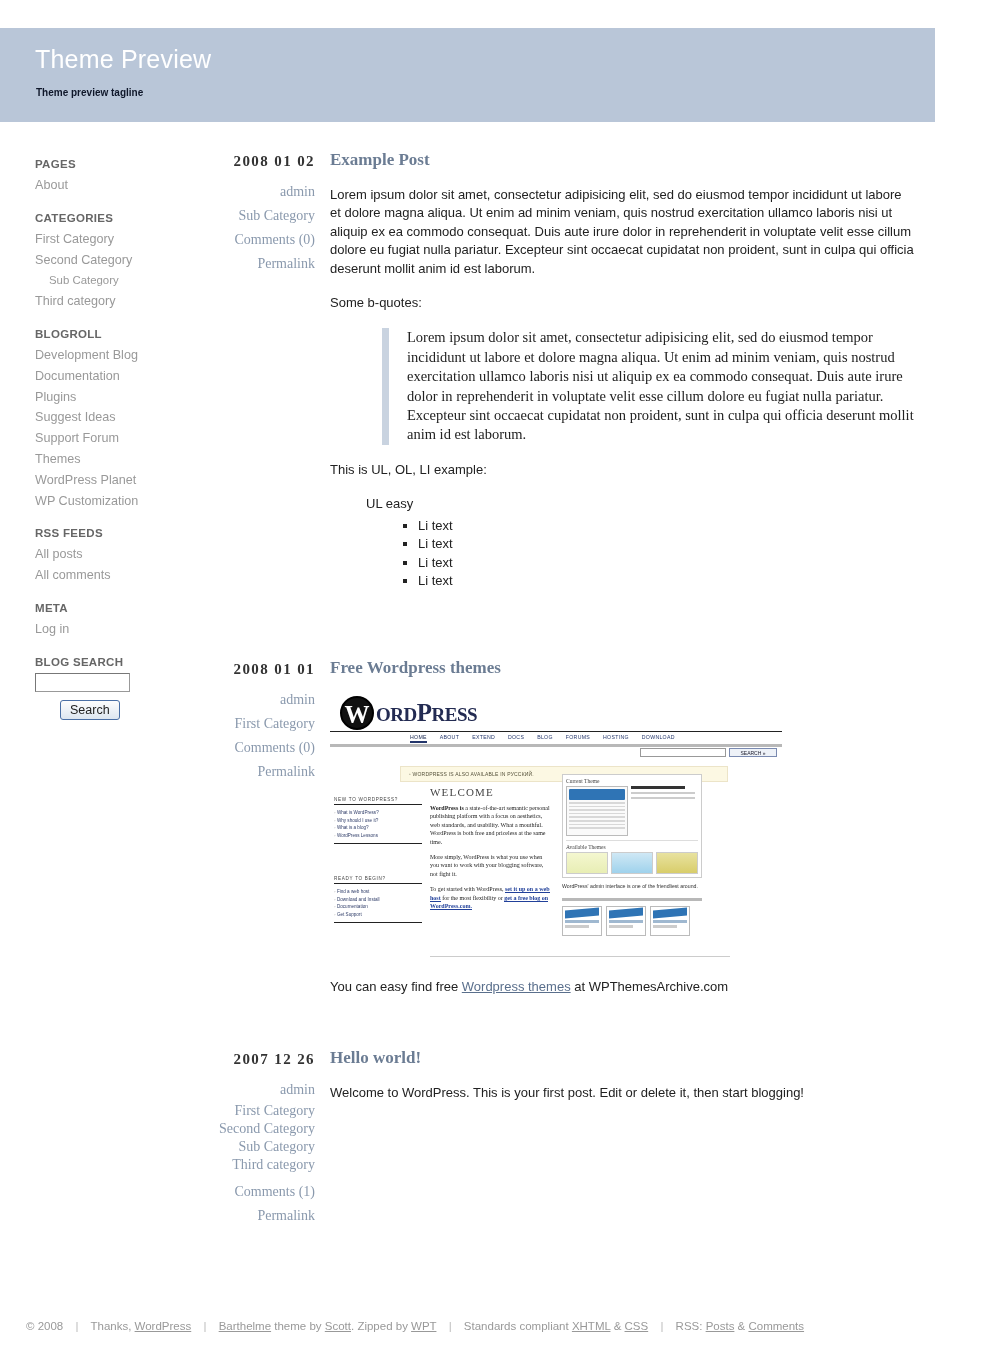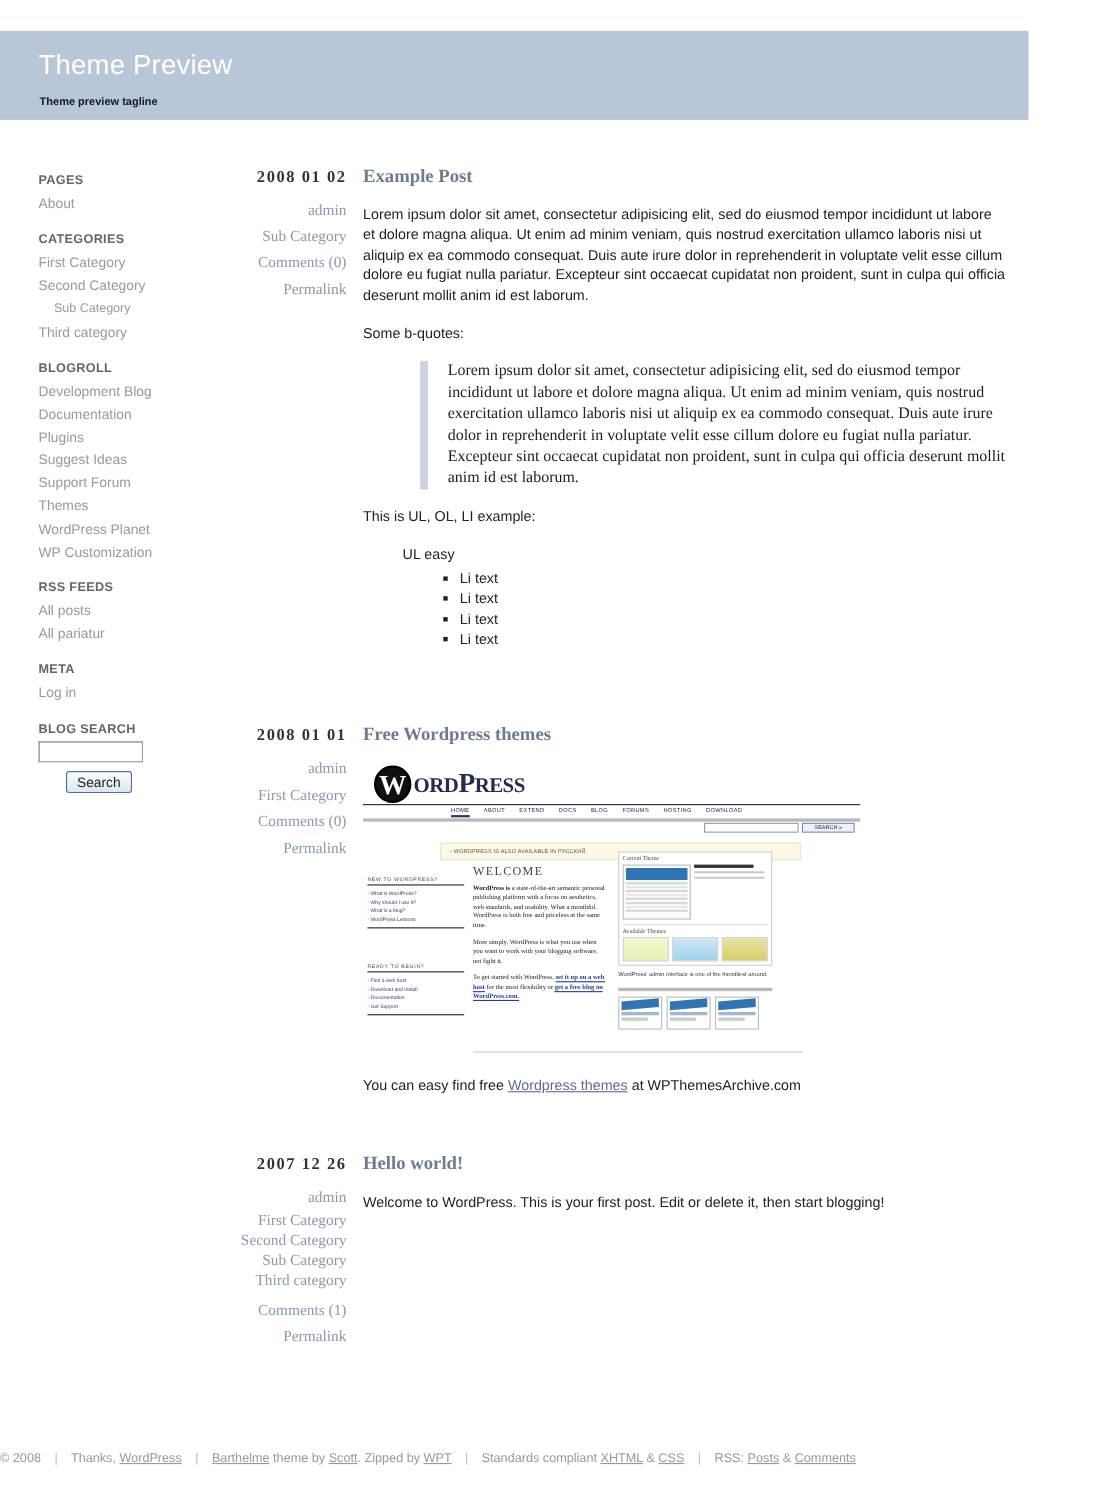--- a/index.html
+++ b/index.html
@@ -10,21 +10,21 @@
     font-family:"Liberation Sans", sans-serif;
     font-size:13px;
     color:#333333;
     overflow:hidden;
     position:relative;
   }
 
   
   #masthead {
     position:absolute; left:0; top:28px;
-    width:935px; height:81px;
+    width:935px; height:94px;
     background:#b9c6d8;
   }
   #blog-title {
     position:absolute; left:35px; top:18px;
     font-family:"Liberation Sans", sans-serif;
     font-size:25px; font-weight:normal;
     color:#ffffff; letter-spacing:0.2px;
     margin:0; line-height:1.1;
   }
   #blog-desc {
@@ -185,21 +185,21 @@
   .ws-g .g2 { height:3px; background:#9fb8d0; margin-top:3px; }
   .ws-g .g3 { height:3px; background:#ccc; margin-top:2px; width:70%; }
   .ws-foot-rule { position:absolute; left:100px; top:262px; width:300px; height:1px; background:#ccc; }
 
   
   #footer {
     position:absolute; left:0; top:1320px; width:1007px;
     font-size:11.5px; color:#999;
     font-family:"Liberation Sans", sans-serif;
   }
-  #footer .inner { }
+  #footer .inner { margin-left:26px; }
   #footer a { color:#999; text-decoration:underline; }
   #footer .sep { margin:0 9px; color:#bbb; }
 </style>
 </head>
 <body>
 
 <div id="masthead">
   <h1 id="blog-title">Theme Preview</h1>
   <p id="blog-desc">Theme preview tagline</p>
 </div>
@@ -236,21 +236,21 @@
         <li><a href="#">Themes</a></li>
         <li><a href="#">WordPress Planet</a></li>
         <li><a href="#">WP Customization</a></li>
       </ul>
     </div>
 
     <div class="side-sect">
       <div class="side-head">RSS FEEDS</div>
       <ul class="side-list">
         <li><a href="#">All posts</a></li>
-        <li><a href="#">All pariatur</a></li>
+        <li><a href="#">All comments</a></li>
       </ul>
     </div>
 
     <div class="side-sect">
       <div class="side-head">META</div>
       <ul class="side-list">
         <li><a href="#">Log in</a></li>
       </ul>
     </div>
 

